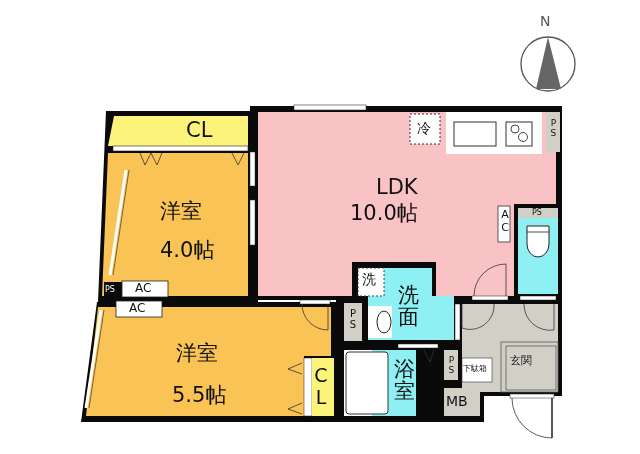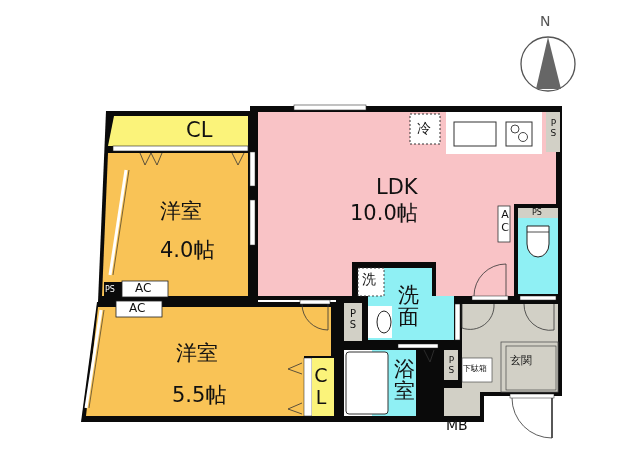--- a/index.html
+++ b/index.html
@@ -129,21 +129,21 @@
 <div class="lbl big" style="left:172px;top:384px;">5.5帖</div>
 
 <div class="lbl big vert" style="left:311px;top:364px;font-size:19px;line-height:1;">CL</div>
 
 <div class="lbl big" style="left:398px;top:284px;">洗
 面</div>
 <div class="lbl big" style="left:394px;top:358px;">浴
 室</div>
 <div class="lbl med" style="left:510px;top:355px;">玄関</div>
 <div class="lbl xs" style="left:463px;top:365px;text-align:right;">下駄箱</div>
-<div class="lbl med" style="left:446px;top:394px;font-size:14px;margin-top:24px;">MB</div>
+<div class="lbl med" style="left:446px;top:394px;font-size:14px;">MB</div>
 
 <div class="lbl sm" style="left:417px;top:121px;font-size:14px;">冷</div>
 <div class="lbl sm" style="left:362px;top:272px;font-size:14px;">洗</div>
 
 <div class="lbl xs vert" style="left:548px;top:118px;font-size:9px;">PS</div>
 <div class="lbl xs" style="left:532px;top:209px;">PS</div>
 <div class="lbl xs" style="left:105px;top:286px;color:#fff;">PS</div>
 <div class="lbl xs vert" style="left:347px;top:308px;font-size:10px;">PS</div>
 <div class="lbl xs vert" style="left:446px;top:355px;font-size:9px;">PS</div>
 

